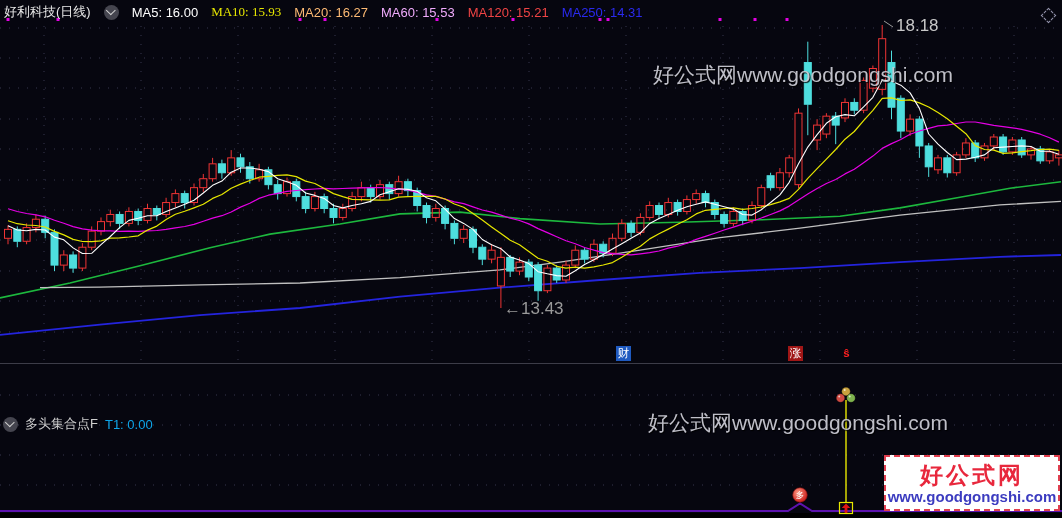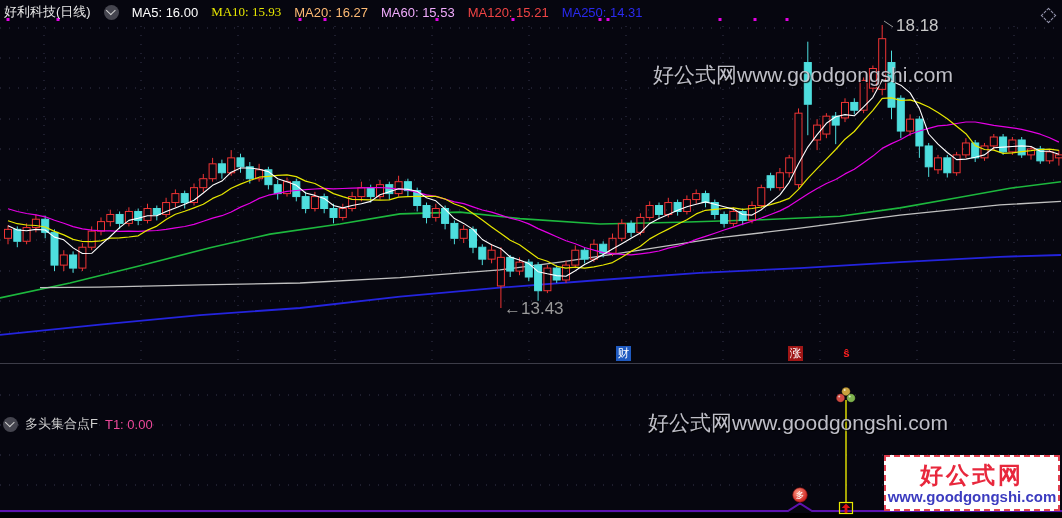--- a/index.html
+++ b/index.html
@@ -470,21 +470,21 @@
 
   <div class="signal-marker" style="left: 616px; background: rgb(31, 90, 192); color: rgb(255, 255, 255);">财</div>
   <div class="signal-marker" style="left: 788px; background: rgb(160, 22, 22); color: rgb(255, 255, 255);">涨</div>
   <div class="signal-marker" style="font-weight: bold; left: 839px; background: transparent; color: rgb(255, 32, 32);">ŝ</div>
 
   <div class="subheader">
     <span class="icon-circle">
         <span class="chev"></span>
       </span>
     <span class="sub-title">多头集合点F</span>
-    <span class="sub-value" id="subval" style="color: #ec4899;">T1: 0.00</span>
+    <span class="sub-value" id="subval" style="color: #0ea5e9;">T1: 0.00</span>
   </div>
 
   <div class="wm wm-sub">好公式网www.goodgongshi.com</div>
 
   <div class="logo">
     <div class="logo-l1">好公式网</div>
     <div class="logo-l2">www.goodgongshi.com</div>
   </div>
 
 </div>

